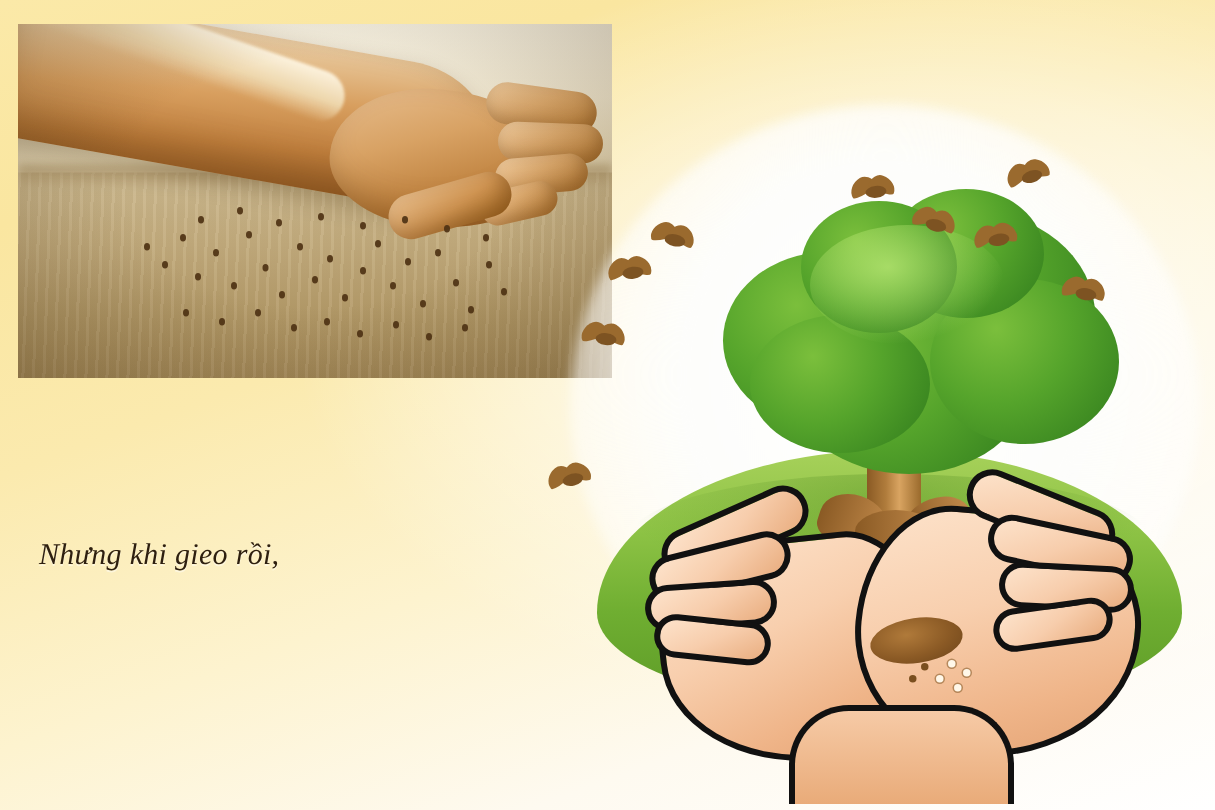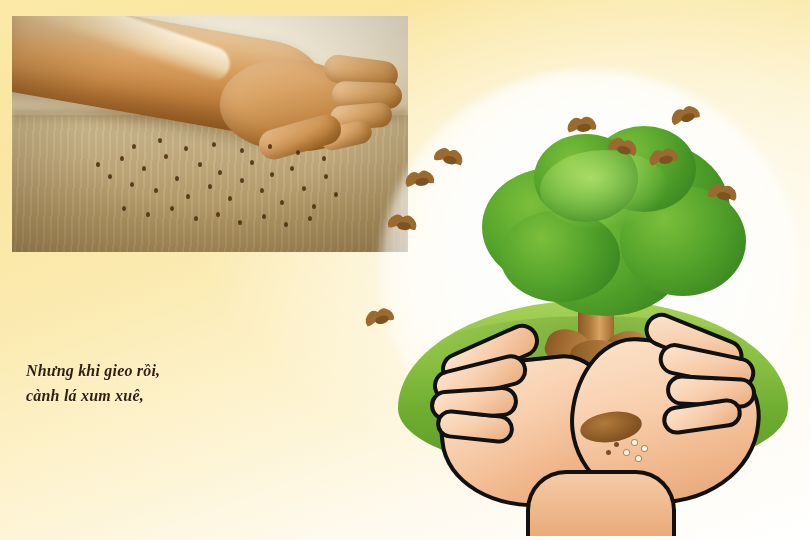--- a/index.html
+++ b/index.html
@@ -108,22 +108,22 @@
     opacity: .92;
   }
   
   .caption {
     position: absolute;
     left: 26px;
     top: 358px;
     width: 392px;
     color: #2e1f0f;
     font-style: italic;
-    font-weight: bold;
-    font-size: 16px;
+    font-weight: normal;
+    font-size: 20px;
     line-height: 25px;
     letter-spacing: .2px;
     text-shadow: 0 1px 0 rgba(255,255,255,0.45);
   }
   .caption div { white-space: nowrap; }
 
   
   .scene {
     position: absolute;
     right: 0; top: 0;
@@ -318,21 +318,20 @@
       <div class="seed" style="left:256px; top:128px;"></div>
       <div class="seed" style="left:284px; top:134px;"></div>
       <div class="seed" style="left:310px; top:140px;"></div>
     </div>
 
     <div class="vign"></div>
   </div>
 
   <div class="caption">
     <div>Nhưng khi gieo rồi,</div>
-    <div>cành lá xum xuê,</div>
   </div>
 
   <div class="scene">
     <div class="glow"></div>
 
     <div class="hill"></div>
     <div class="hillShade"></div>
 
     <div class="branch b1"></div>
     <div class="branch b2"></div>

